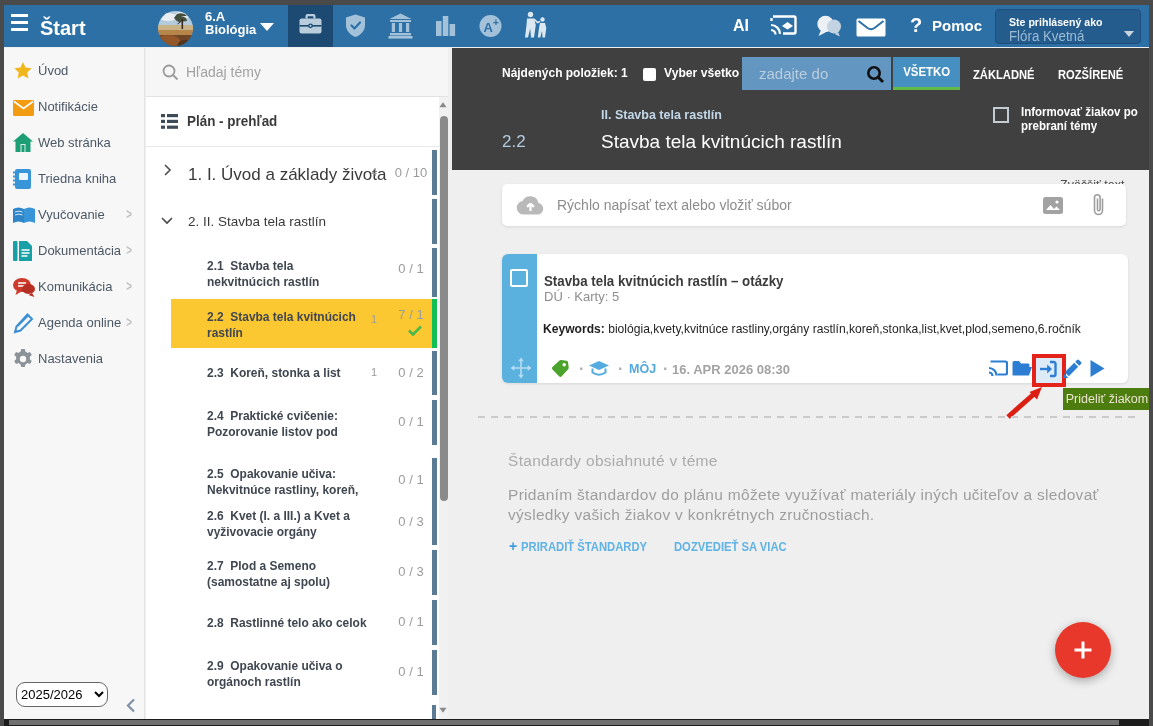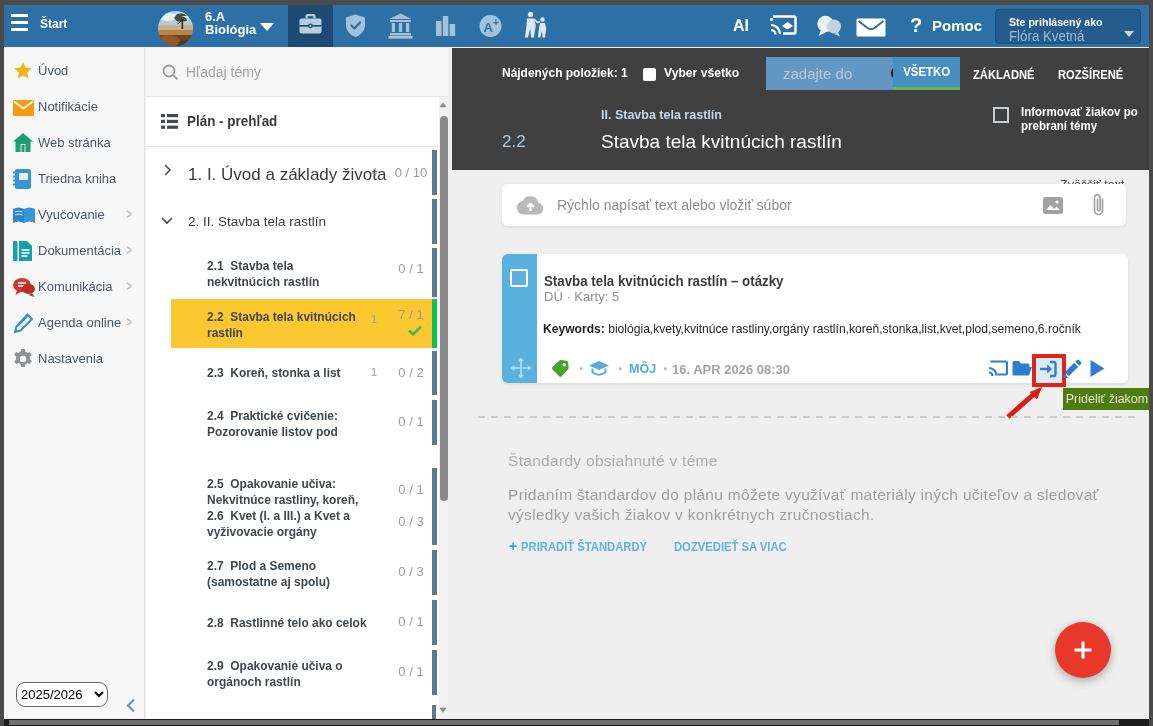--- a/index.html
+++ b/index.html
@@ -48,21 +48,21 @@
 </head>
 <body>
 <div id="page">
 
   <div id="topbar">
     <div class="ham abs" style="left:7px; top:9px;">
         <div></div>
         <div></div>
         <div></div>
       </div>
-    <div class="abs wbold" style="left:36px; top:12px; font-size:12px;">Štart</div>
+    <div class="abs wbold" style="left:36px; top:12px; font-size:20px;">Štart</div>
     <div id="avatar">
       <svg width="35" height="35" viewBox="0 0 35 35">
         <rect width="35" height="18" fill="#b3cbdc"></rect>
         <ellipse cx="10" cy="6" rx="9" ry="4" fill="#e8eef2"></ellipse>
         <ellipse cx="25" cy="4" rx="8" ry="3.5" fill="#dde7ee"></ellipse>
         <rect y="14" width="35" height="7" fill="#c9b286"></rect>
         <rect y="19" width="35" height="7" fill="#b58549"></rect>
         <rect y="24" width="35" height="11" fill="#6e4526"></rect>
         <ellipse cx="10" cy="30" rx="12" ry="6" fill="#94572a"></ellipse>
         <ellipse cx="28" cy="33" rx="8" ry="4" fill="#54341c"></ellipse>
@@ -286,21 +286,21 @@
         <div class="abs" style="left:61px; top:16px; font-size:13px; font-weight:bold; color:#3f4650; transform:scaleX(0.92); transform-origin:left;"><b>2.3</b>&nbsp; Koreň, stonka a list</div>
         <div class="tnum" style="top:17px;">1</div>
         <div class="tfrac" style="top:16px;">0 / 2</div>
         <div class="rail" style="top:2px; height:44px;"></div>
       </div>
       <div class="titem" style="top:350px; height:49px;">
         <div class="abs" style="left:61px; top:10px; width:165px; font-size:13px; font-weight:bold; color:#3f4650; line-height:15.5px; transform:scaleX(0.92); transform-origin:left;"><b>2.4</b>&nbsp; Praktické cvičenie: Pozorovanie listov pod</div>
         <div class="tfrac" style="top:16px;">0 / 1</div>
         <div class="rail" style="top:2px; height:45px;"></div>
       </div>
-      <div class="titem" style="top:418px; height:49px;padding-left:48px;">
+      <div class="titem" style="top:408px; height:49px;padding-left:48px;">
         <div class="abs" style="left:61px; top:10px; width:170px; font-size:13px; font-weight:bold; color:#3f4650; line-height:15.5px; transform:scaleX(0.92); transform-origin:left;"><b>2.5</b>&nbsp; Opakovanie učiva: Nekvitnúce rastliny, koreň,</div>
         <div class="tfrac" style="top:16px;">0 / 1</div>
         <div class="rail" style="top:2px; height:45px;"></div>
       </div>
       <div class="titem" style="top:450px; height:49px;">
         <div class="abs" style="left:61px; top:10px; width:165px; font-size:13px; font-weight:bold; color:#3f4650; line-height:15.5px; transform:scaleX(0.92); transform-origin:left;"><b>2.6</b>&nbsp; Kvet (I. a III.) a Kvet a vyživovacie orgány</div>
         <div class="tfrac" style="top:16px;">0 / 3</div>
         <div class="rail" style="top:2px; height:45px;"></div>
       </div>
       <div class="titem" style="top:500px; height:49px;">
@@ -333,21 +333,21 @@
         <path d="M4.5 7.5 l4 -5.5 h-8z" fill="#8a8a8a"></path>
       </svg>
   </div>
 
   <div id="main">
     <div id="bluehdr">
 
       <div class="abs wbold" style="left:50px; top:17px; font-size:13px; transform:scaleX(0.92); transform-origin:left;">Nájdených položiek: 1</div>
       <div class="abs" style="left:191px; top:20px; width:13px; height:13px; background:#fff; border-radius:2px;"></div>
       <div class="abs wbold" style="left:212px; top:17px; font-size:13.5px; transform:scaleX(0.9); transform-origin:left;">Vyber všetko</div>
-      <div class="abs" style="left:290px; top:9px; width:149px; height:33px; background:#6496c2;margin-left:24px;">
+      <div class="abs" style="left:290px; top:9px; width:149px; height:33px; background:#6496c2;">
         <div class="abs" style="left:17px; top:8px; font-size:15px; color:#b9cdde;">zadajte do</div>
         <svg class="abs" style="left:124px; top:8px;" width="19" height="19" viewBox="0 0 19 19">
             <circle cx="8" cy="8" r="5.7" fill="none" stroke="#101010" stroke-width="2.6"></circle>
             <path d="M12.5 12.5 l4.5 4.5" stroke="#101010" stroke-width="3"></path>
           </svg>
       </div>
       <div class="abs" style="left:441px; top:9px; width:67px; height:33px; background:#4590c1; border-bottom:3px solid #62bb46; color:#fff; font-weight:bold; font-size:13px; text-align:center; line-height:29px;"><span style="display:inline-block; transform:scaleX(0.88);">VŠETKO</span></div>
       <div class="abs wbold" style="left:521px; top:19px; font-size:13px; transform:scaleX(0.86); transform-origin:left;">ZÁKLADNÉ</div>
       <div class="abs wbold" style="left:606px; top:19px; font-size:13px; transform:scaleX(0.86); transform-origin:left;">ROZŠÍRENÉ</div>
 

